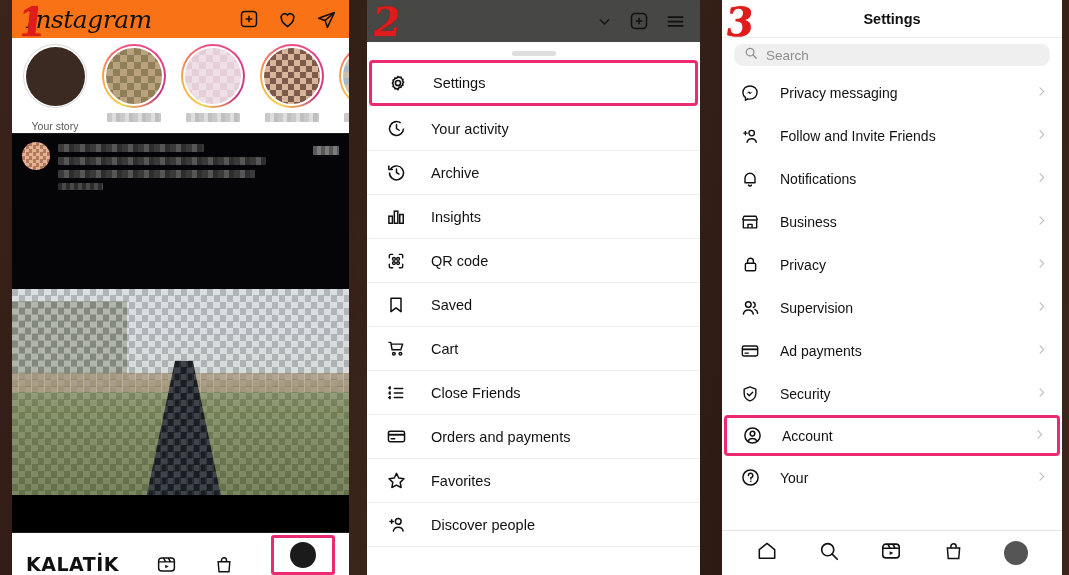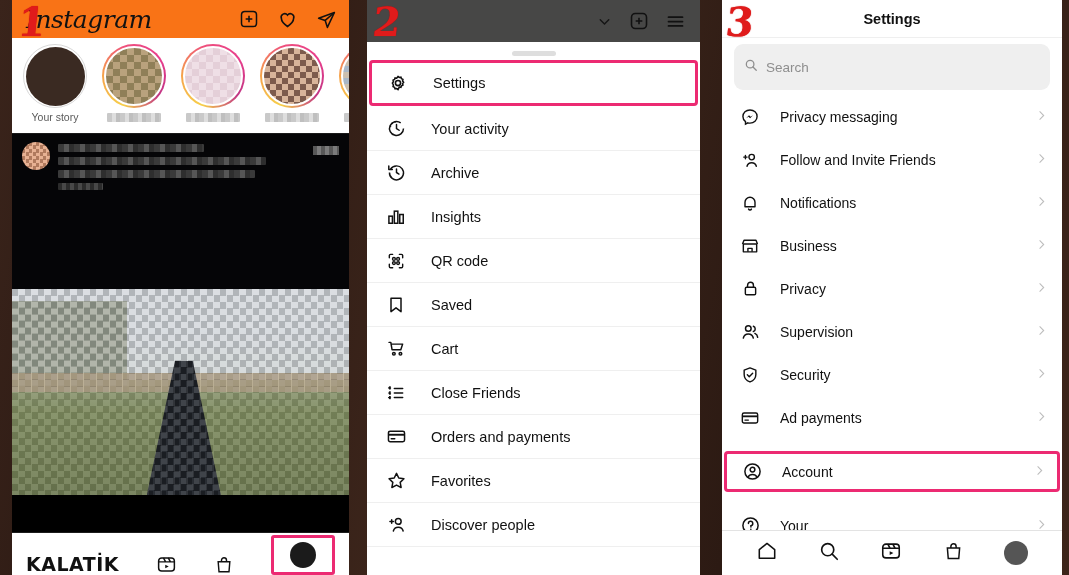--- a/index.html
+++ b/index.html
@@ -82,21 +82,21 @@
     padding: 2px;
   }
   .story-av {
     width: 100%; height: 100%; border-radius: 50%;
     overflow: hidden;
     display: block;
   }
   .own .story-av { width: 59px; height: 59px; background: #3a2a22; }
   .grad .story-av { border: 2px solid #fff; }
   .story-label {
-    font-size: 10.5px; color: #5a5a5a; margin-top: 3px;
+    font-size: 10.5px; color: #5a5a5a; margin-top: 12px;
     white-space: nowrap; overflow: hidden; text-overflow: ellipsis;
   }
   .story-label.blur {
     color: transparent;
     background: repeating-linear-gradient(90deg,#c9c9c9 0 5px,#dedede 5px 9px,#bfbfbf 9px 13px);
     border-radius: 1px; height: 9px; margin: 5px 6px 0;
   }
   
   .px-a { background:
       repeating-conic-gradient(#b9a27d 0% 25%, #8f7f58 0% 50%) 0 0/14px 14px,
@@ -255,21 +255,21 @@
   
   .p3-head {
     height: 38px;
     display: flex; align-items: center; justify-content: center;
     border-bottom: 1px solid #efefef;
     background: #fff;
   }
   .p3-title { font-size: 14.5px; font-weight: 700; color: #111; }
   .p3-search-wrap { padding: 6px 12px 5px; background: #fff; }
   .p3-search {
-    height: 46px;
+    height: 22px;
     background: #efefef;
     border-radius: 9px;
     display: flex; align-items: center;
     padding: 0 10px;
     gap: 8px;
   }
   .p3-search .ph { font-size: 13.5px; color: #8e8e8e; }
   .set-item {
     display: flex; align-items: center;
     height: 43px;
@@ -280,21 +280,21 @@
     width: 24px; flex: 0 0 24px;
     display: flex; align-items: center; justify-content: center;
     margin-right: 18px;
   }
   .set-item .si-label { font-size: 14px; color: #111; }
   .set-item .si-chev { margin-left: auto; }
   .set-item.hl {
     border: 3px solid #ec2a72;
     border-radius: 4px;
     height: 41px;
-    margin: 12px 2px;
+    margin: 0 2px;
     padding: 0 11px 0 13px;
   }
   .ig-bottom3 {
     position: absolute; left: 0; right: 0; bottom: 0;
     height: 45px;
     background: #fff;
     border-top: 1px solid #e3e3e3;
     display: flex; align-items: center; justify-content: space-around;
     padding: 0 14px;
   }
@@ -664,42 +664,42 @@
       <span class="si-label">Supervision</span>
       <span class="si-chev">
         <svg width="13" height="13" viewBox="0 0 24 24" fill="none" stroke="#bdbdbd" stroke-width="2" stroke-linecap="round">
             <path d="M9 5l7 7-7 7"></path>
           </svg>
       </span>
     </div>
 
     <div class="set-item">
       <span class="si-ic">
-        <svg width="20" height="20" viewBox="0 0 24 24" fill="none" stroke="#111" stroke-width="1.7" stroke-linejoin="round">
-          <path d="M12 3.5l7 2.6v5.2c0 4.3-2.9 7.5-7 9-4.1-1.5-7-4.7-7-9V6.1z"></path>
-          <path d="M8.8 11.8l2.3 2.3 4.1-4.3" stroke-linecap="round"></path>
-        </svg>
-      </span>
-      <span class="si-label">Security</span>
-      <span class="si-chev">
-        <svg width="13" height="13" viewBox="0 0 24 24" fill="none" stroke="#bdbdbd" stroke-width="2" stroke-linecap="round">
-            <path d="M9 5l7 7-7 7"></path>
-          </svg>
-      </span>
-    </div>
-
-    <div class="set-item">
-      <span class="si-ic">
         <svg width="20" height="20" viewBox="0 0 24 24" fill="none" stroke="#111" stroke-width="1.7">
           <rect x="2.8" y="6" width="18.4" height="12" rx="2"></rect>
           <path d="M2.8 10h18.4" stroke-width="2.2"></path>
           <path d="M6 14.5h4" stroke-linecap="round"></path>
         </svg>
       </span>
       <span class="si-label">Ad payments</span>
+      <span class="si-chev">
+        <svg width="13" height="13" viewBox="0 0 24 24" fill="none" stroke="#bdbdbd" stroke-width="2" stroke-linecap="round">
+            <path d="M9 5l7 7-7 7"></path>
+          </svg>
+      </span>
+    </div>
+
+    <div class="set-item">
+      <span class="si-ic">
+        <svg width="20" height="20" viewBox="0 0 24 24" fill="none" stroke="#111" stroke-width="1.7" stroke-linejoin="round">
+          <path d="M12 3.5l7 2.6v5.2c0 4.3-2.9 7.5-7 9-4.1-1.5-7-4.7-7-9V6.1z"></path>
+          <path d="M8.8 11.8l2.3 2.3 4.1-4.3" stroke-linecap="round"></path>
+        </svg>
+      </span>
+      <span class="si-label">Security</span>
       <span class="si-chev">
         <svg width="13" height="13" viewBox="0 0 24 24" fill="none" stroke="#bdbdbd" stroke-width="2" stroke-linecap="round">
             <path d="M9 5l7 7-7 7"></path>
           </svg>
       </span>
     </div>
 
 
     <div class="set-item hl">
       <span class="si-ic">

